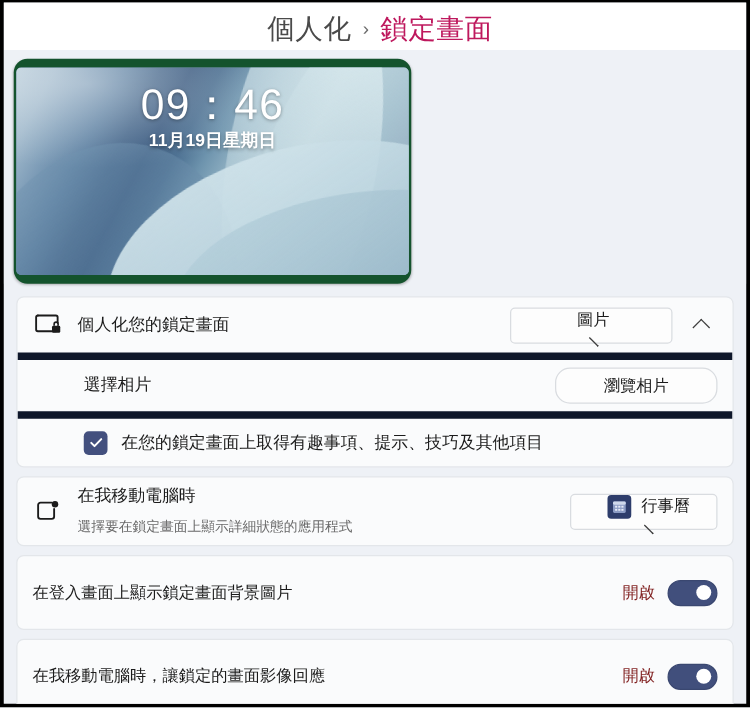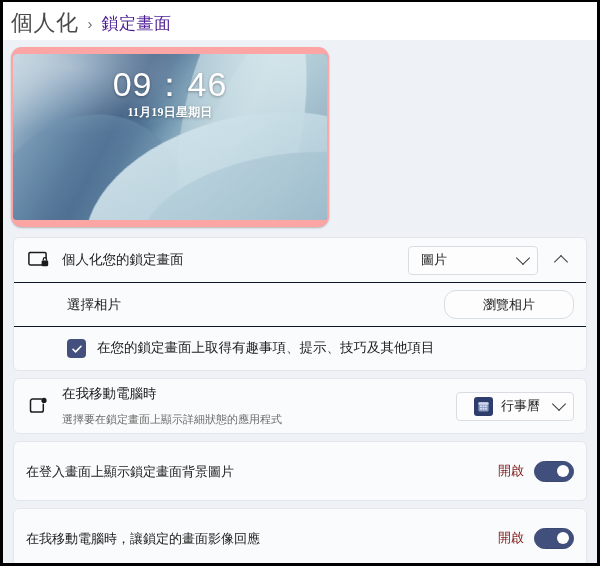--- a/index.html
+++ b/index.html
@@ -31,48 +31,49 @@
 
   
   .breadcrumb {
     display: flex;
     align-items: center;
     gap: 8px;
     padding: 4px 0 0 8px;
     height: 38px;
     box-sizing: border-box;
     background: #ffffff;
+    justify-content: center;
   }
   .crumb-parent {
     font-size: 22px;
     color: #4a4a4a;
     letter-spacing: 0.5px;
   }
   .crumb-sep {
     font-size: 15px;
     color: #6b6b6b;
     padding: 0 1px;
   }
   .crumb-current {
-    font-size: 17px;
-    color: #4c1d95;
+    font-size: 22px;
+    color: #be185d;
     letter-spacing: 0.5px;
   }
 
   
   .preview-wrap {
     padding: 7px 0 0 8px;
     background: #eef1f6;
   }
   .device {
     position: relative;
     width: 318px;
     height: 180px;
     box-sizing: border-box;
-    background: #fca5a5;
+    background: #14532d;
     border-radius: 11px;
     padding: 7px 2px;
     box-shadow: 0 1px 2px rgba(0,0,0,0.25);
   }
   .screen {
     position: relative;
     width: 100%;
     height: 100%;
     border-radius: 4px;
     overflow: hidden;
@@ -133,25 +134,24 @@
     color: #ffffff;
     text-shadow: 0 1px 3px rgba(0,0,0,0.35);
   }
   .clock-time {
     font-size: 34px;
     font-weight: 300;
     letter-spacing: 1px;
     line-height: 1.05;
   }
   .clock-date {
-    font-size: 12px;
+    font-size: 14px;
     font-weight: 700;
     margin-top: 1px;
     letter-spacing: 0.2px;
-    font-family: Liberation Serif, serif;
   }
 
   
   .cards {
     padding: 10px 10px 0 10px;
   }
   .card {
     background: #fafbfc;
     border: 1px solid #e3e6ea;
     border-radius: 6px;
@@ -160,21 +160,21 @@
   }
   .row {
     display: flex;
     align-items: center;
     min-height: 44px;
     padding: 6px 12px 6px 12px;
     box-sizing: border-box;
     gap: 12px;
   }
   .row + .row {
-    border-top: 1px solid #0f172a;
+    border-top: 6px solid #0f172a;
   }
   .row.indented {
     padding-left: 53px;
   }
   .row-icon {
     flex: 0 0 auto;
     width: 24px;
     height: 24px;
     display: flex;
     align-items: center;
@@ -211,20 +211,21 @@
     gap: 10px;
     min-width: 130px;
     height: 29px;
     box-sizing: border-box;
     padding: 0 9px 0 12px;
     background: #fdfdfd;
     border: 1px solid #d9dce0;
     border-radius: 4px;
     font-size: 13px;
     color: #1b1b1b;
+    flex-direction: column;
   }
   .combo.with-icon {
     padding-left: 17px;
     min-width: 118px;
     align-items: center;
   }
   .combo-left {
     display: flex;
     align-items: center;
     gap: 8px;

